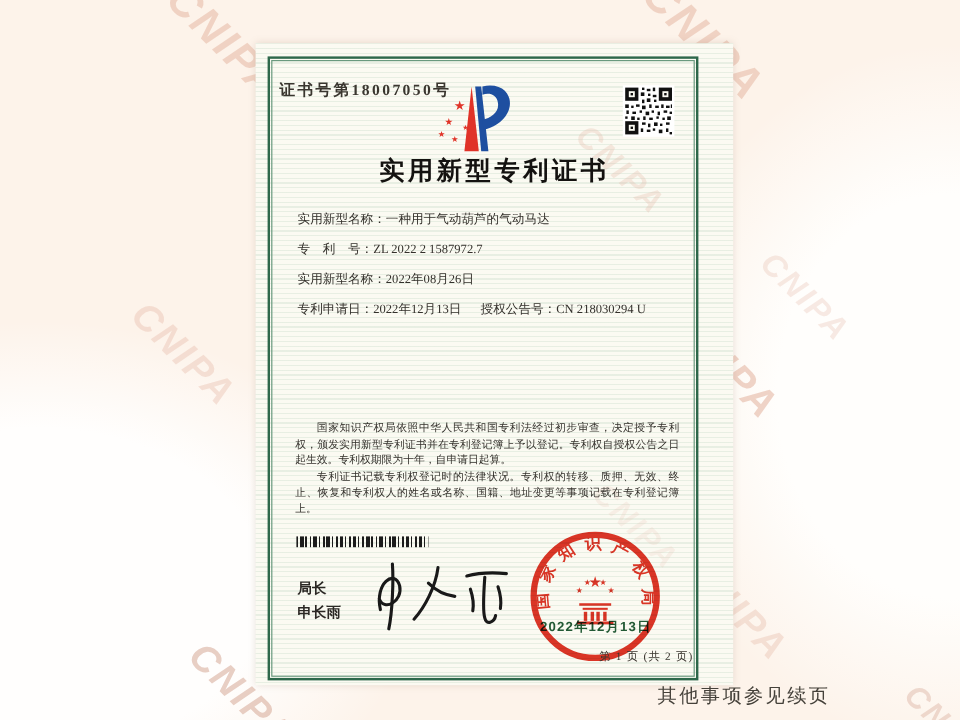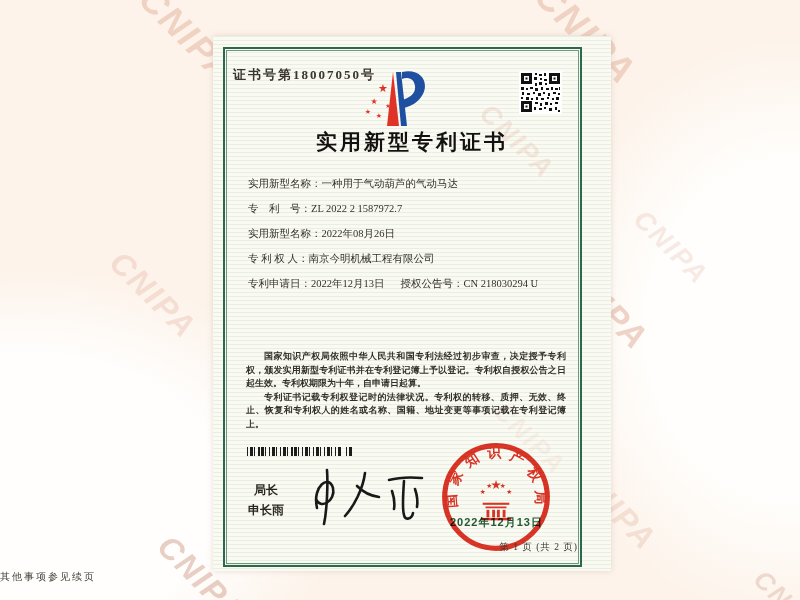--- a/index.html
+++ b/index.html
@@ -59,49 +59,49 @@
     font-size:21px;font-weight:bold;color:#141210;letter-spacing:3px;
   }
   
   .fields{position:absolute;left:35px;top:135px;width:330px;font-size:10.5px;color:#33302b;}
   .frow{height:25px;line-height:25px;white-space:nowrap;}
   .frow .lbl{color:#33302b;}
   .frow .val{color:#33302b;}
   .pair2{margin-left:16px;margin-top:46px;}
   
   .paras{position:absolute;left:33px;top:314px;width:320px;font-size:9px;
-    line-height:13.6px;color:#33302b;text-align:justify;font-weight:bold;}
+    line-height:13.6px;color:#33302b;text-align:justify;}
   .paras p{margin:0;text-indent:2em;}
   
   .barcode{
     position:absolute;left:34px;top:411px;width:110px;height:9px;
     background:repeating-linear-gradient(90deg,
       #1c1c1c 0px,#1c1c1c 1.5px, rgba(0,0,0,0) 1.5px, rgba(0,0,0,0) 3px,
       #1c1c1c 3px,#1c1c1c 6px, rgba(0,0,0,0) 6px, rgba(0,0,0,0) 7.5px,
       #1c1c1c 7.5px,#1c1c1c 8.5px, rgba(0,0,0,0) 8.5px, rgba(0,0,0,0) 11px);
   }
   .officer{position:absolute;left:35px;top:444px;font-size:12px;font-weight:bold;
     color:#2b2824;font-family:"Liberation Sans","DejaVu Sans",sans-serif;}
-  .officer div{height:20px;line-height:20px;text-align:center;}
+  .officer div{height:20px;line-height:20px;}
   .signature{position:absolute;left:88px;top:428px;width:135px;height:68px;}
   
   .seal{position:absolute;left:226px;top:404px;width:114px;height:114px;
     opacity:.95;mix-blend-mode:multiply;}
   .seal-date{
     position:absolute;left:237px;top:479px;width:120px;font-size:11px;font-weight:bold;
     color:#235c38;letter-spacing:1px;mix-blend-mode:multiply;
     font-family:"Liberation Sans","DejaVu Sans",sans-serif;
   }
   .page-footer{
     position:absolute;left:10px;top:505px;width:355px;text-align:right;
     font-size:9.5px;color:#3a362f;letter-spacing:1px;
   }
   .below-note{
-    position:absolute;left:0;top:570px;width:692px;text-align:left;
-    font-size:10px;color:#45413a;letter-spacing:2px;
+    position:absolute;left:0;top:570px;width:692px;text-align:right;
+    font-size:16px;color:#45413a;letter-spacing:2px;
   }
 </style>
 </head>
 <body>
 
 <span class="wm wm1">CNIPA</span>
 <span class="wm wm2">CNIPA</span>
 <span class="wm wm3">CNIPA</span>
 <span class="wm wm4">CNIPA</span>
 <span class="wm wm5">CNIPA</span>
@@ -193,23 +193,20 @@
     <div class="frow">
       <span class="lbl">实用新型名称：</span><span class="val">一种用于气动葫芦的气动马达</span>
     </div>
     <div class="frow">
       <span class="lbl">专　利　号：</span><span class="val">ZL 2022 2 1587972.7</span>
     </div>
     <div class="frow">
       <span class="lbl">实用新型名称：</span><span class="val">2022年08月26日</span>
     </div>
     <div class="frow">
-      <span class="lbl">专 利 权 人：</span><span class="val">南京今明机械工程有限公司</span>
-    </div>
-    <div class="frow">
       <span class="lbl">专利申请日：</span><span class="val">2022年12月13日</span><span class="pair2"><span class="lbl">授权公告号：</span><span class="val">CN 218030294 U</span></span>
     </div>
   </div>
 
   <div class="paras">
     <p>国家知识产权局依照中华人民共和国专利法经过初步审查，决定授予专利权，颁发实用新型专利证书并在专利登记簿上予以登记。专利权自授权公告之日起生效。专利权期限为十年，自申请日起算。</p>
     <p>专利证书记载专利权登记时的法律状况。专利权的转移、质押、无效、终止、恢复和专利权人的姓名或名称、国籍、地址变更等事项记载在专利登记簿上。</p>
   </div>
 
   <div class="barcode"></div>

